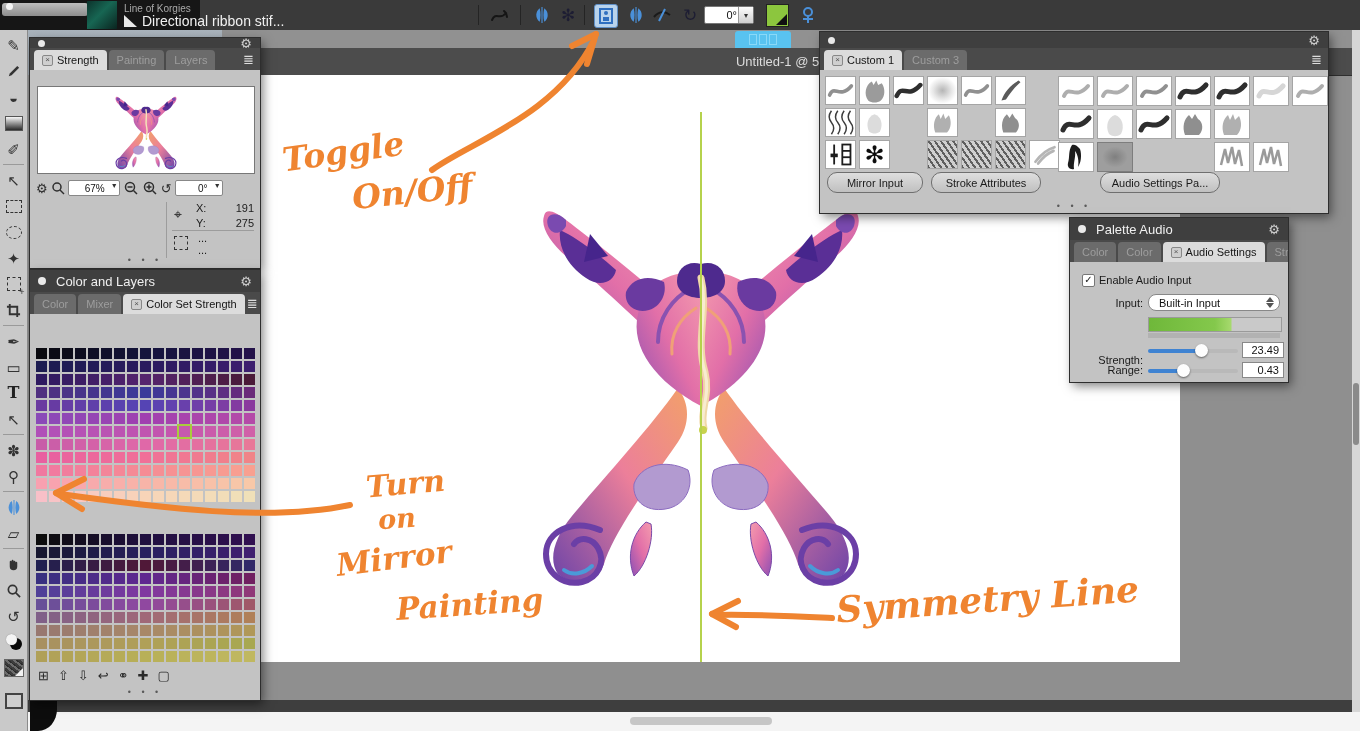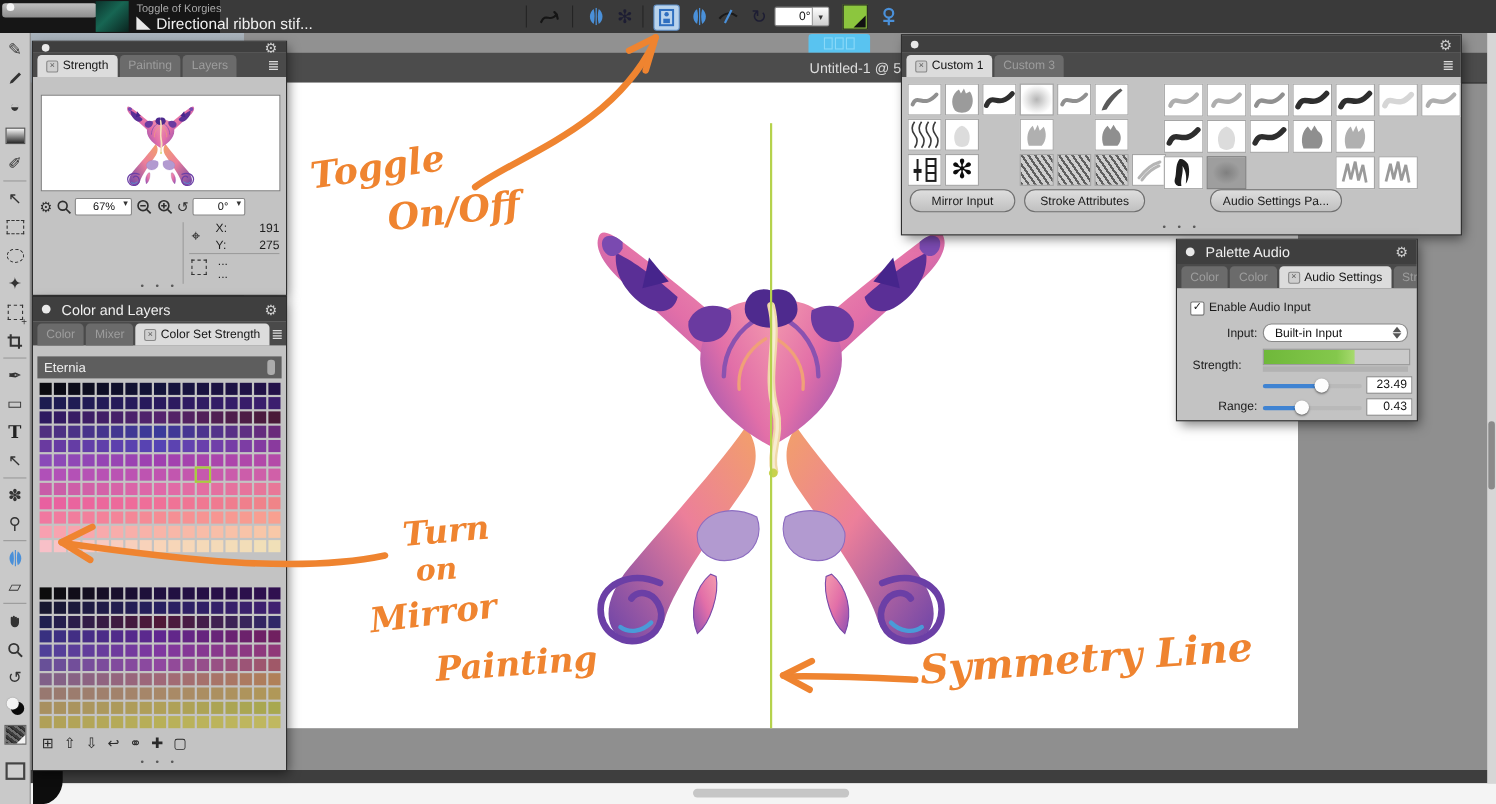--- a/index.html
+++ b/index.html
@@ -210,21 +210,21 @@
       <div id="hthumb"></div>
     </div>
   <div class="abs" id="blob"></div>
 
   <div class="abs" id="topbar">
     <div id="appwin">
       <div class="pill"></div>
       <div class="tl-dot"></div>
       <div class="thumb"></div>
     </div>
-    <div class="appsub">Toggle of Korgies</div>
+    <div class="appsub">Line of Korgies</div>
     <div class="apptri"></div>
     <div class="apptitle">Directional ribbon stif...</div>
 
     <div class="tsep" style="left:478px"></div>
     <div class="ticon" style="left:488px">
       <svg width="20" height="16" viewBox="0 0 20 16">
           <path d="M2 13 C6 4 10 14 16 6 L14 4 M16 6 L17 10" stroke="#151515" stroke-width="2" fill="none" stroke-linecap="round"></path>
         </svg>
     </div>
     <div class="tsep" style="left:520px"></div>
@@ -459,24 +459,20 @@
           <span>Color</span>
         </div>
       <div class="tab">
           <span>Mixer</span>
         </div>
       <div class="tab active">
           <span class="cbx">×</span>
           <span>Color Set Strength</span>
         </div>
       <span class="listic">≣</span>
-    </div>
-    <div class="setbar" style="top:54px">
-      <span>Eternia</span>
-        <span class="nub"></span>
     </div>
     <div class="swgrid" style="top:78px">
         <div class="sw" style="background: rgb(10, 10, 15);"></div>
         <div class="sw" style="background: rgb(11, 11, 21);"></div>
         <div class="sw" style="background: rgb(13, 13, 26);"></div>
         <div class="sw" style="background: rgb(14, 14, 32);"></div>
         <div class="sw" style="background: rgb(15, 15, 38);"></div>
         <div class="sw" style="background: rgb(16, 16, 43);"></div>
         <div class="sw" style="background: rgb(18, 18, 49);"></div>
         <div class="sw" style="background: rgb(19, 19, 54);"></div>
@@ -1085,21 +1081,21 @@
     <div class="prow" style="left:0;top:79px;width:73px;text-align:right">Input:</div>
     <div class="ddown" style="left:78px;top:76px;width:132px">
       <span>Built-in Input</span>
       <span class="stp">
           <i class="up"></i>
           <i class="dn"></i>
         </span>
     </div>
     <div class="meter" style="left:78px;top:99px;width:132px"></div>
     <div class="meter2" style="left:78px;top:115px;width:132px"></div>
-    <div class="prow" style="left:0;top:108px;width:73px;text-align:center">Strength:</div>
+    <div class="prow" style="left:0;top:136px;width:73px;text-align:right">Strength:</div>
     <div class="sldtrack" style="left:78px;top:131px;width:90px"></div>
     <div class="sldthumb" style="left:125px;top:126px"></div>
     <div class="valbox" style="left:172px;top:124px">23.49</div>
     <div class="prow" style="left:0;top:146px;width:73px;text-align:right">Range:</div>
     <div class="sldtrack r2" style="left:78px;top:151px;width:90px"></div>
     <div class="sldthumb" style="left:107px;top:146px"></div>
     <div class="valbox" style="left:172px;top:144px">0.43</div>
   </div>
 
   <div class="anno" style="left:282px;top:132px;font-size:33px;transform:rotate(-8deg)">Toggle</div>

